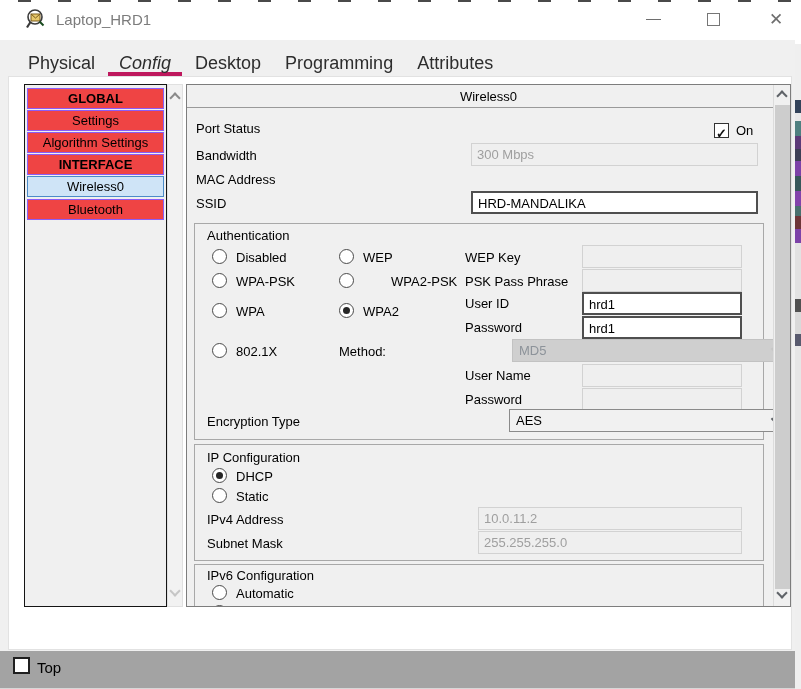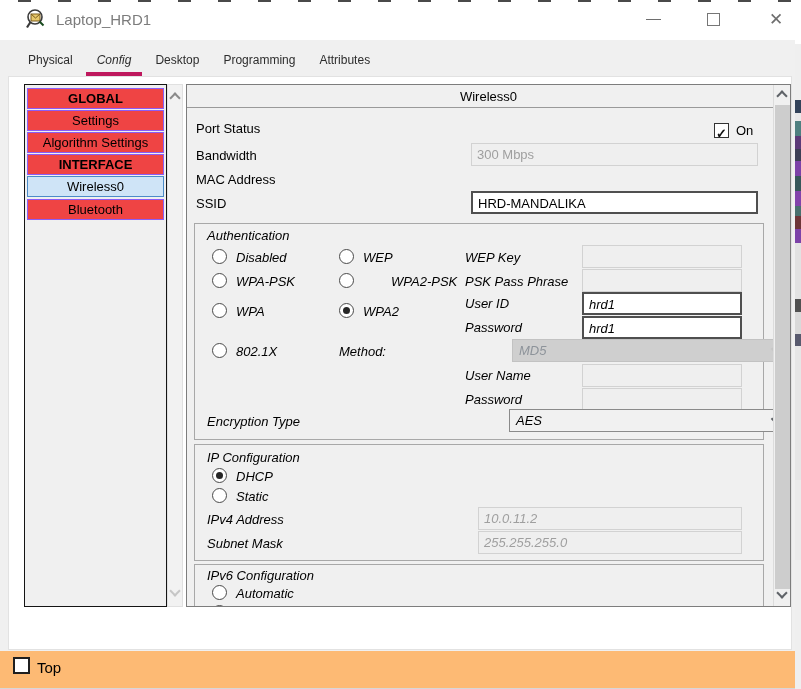--- a/index.html
+++ b/index.html
@@ -24,21 +24,21 @@
   .win-title { position:absolute; left:56px; top:11px; font-size:15px; color:#7c7c7c; }
   .btn-min { position:absolute; left:638px; top:0; width:46px; height:40px; cursor:default; }
   .btn-min .bar { position:absolute; left:8px; top:19px; width:15px; height:1px; background:#6e6e6e; }
   .btn-max { position:absolute; left:698px; top:0; width:46px; height:40px; }
   .btn-max .box { position:absolute; left:9px; top:13px; width:13px; height:13px; border:1px solid #767676; }
   .btn-close { position:absolute; left:757px; top:0; width:38px; height:40px; color:#6e6e6e;
     font-size:17px; line-height:40px; text-align:center; }
 
   
   .tabbar { position:absolute; left:17px; top:48px; height:28px; display:flex; }
-  .tab { font-size:12px; color:#2d2d2d; padding:5px 11px 6px 11px; margin-right:2px; }
+  .tab { font-size:18px; color:#2d2d2d; padding:5px 11px 6px 11px; margin-right:2px; }
   .tab.active { border-bottom:4px solid #be185d; padding-bottom:6px;font-style:italic; }
 
   
   .pane { position:absolute; left:8px; top:76px; width:784px; height:574px; background:#ffffff;
     border:1px solid #e2e2e2; }
 
   
   .sidebar { position:absolute; left:24px; top:84px; width:143px; height:523px;
     border:1px solid #141414; background:#f0f0f0; }
   .side-btn { position:absolute; left:2px; width:137px; height:21px; background:#ef4444;
@@ -62,36 +62,36 @@
     border-bottom:1px solid #9a9a9a; text-align:center; font-size:13px; color:#000; padding-top:4px; }
   .lbl { position:absolute; font-size:13px; color:#000; white-space:nowrap; }
   .field { position:absolute; height:23px; font-size:13px; line-height:21px; padding-left:5px; white-space:nowrap; }
   .field.on { background:#ffffff; border:2px solid #4f4f4f; color:#000; }
   .field.off { background:#efefef; border:1px solid #d2d2d2; color:#9f9f9f; }
   .combo { position:absolute; height:23px; font-size:13px; line-height:21px; padding-left:6px;margin-left:47px; }
   .combo.enabled { background:#f1f1f1; border:1px solid #8a8a8a; color:#000; }
   .combo.disabled { background:#cfcfcf; border:1px solid #c2c2c2; color:#8d939a; }
   .combo .chev { right:10px; top:6px; width:6px; height:6px; }
 
-  .groupbox { position:absolute; border:1px solid #a8a8a8;font-style:italic; }
+  .groupbox { position:absolute; border:1px solid #a8a8a8; }
 
   .radio { position:absolute; width:15px; height:15px; border-radius:50%;
     border:1px solid #4a4a4a; background:#fff; }
   .radio.checked::after { content:""; position:absolute; left:3px; top:3px; width:7px; height:7px;
     border-radius:50%; background:#262626; }
   .cb { position:absolute; background:#fff; border:1px solid #333; text-align:center; }
   .cb .mark { font-size:13px; line-height:13px; color:#111; font-weight:bold; }
 
   
   .panel-scroll { position:absolute; left:586px; top:0; width:17px; height:521px; background:#f0f0f0;
     border-left:1px solid #dcdcdc; }
   .panel-scroll .thumb { position:absolute; left:1px; top:20px; width:15px; height:484px; background:#cdcdcd; }
 
   
-  .footer { position:absolute; left:0; top:651px; width:795px; height:38px; background:#fdba74;
+  .footer { position:absolute; left:0; top:651px; width:795px; height:38px; background:#a3a3a3;
     border-bottom:1px solid #d7d7d7; }
   .footer .cb { left:13px; top:6px; width:17px; height:17px; border:2px solid #1f1f1f; }
   .footer-label { position:absolute; left:37px; top:8px; font-size:15px; color:#000; }
 </style>
 </head>
 <body>
 
 <div class="window">
   <div class="top-sliver"></div>
   <div class="right-sliver"></div>

